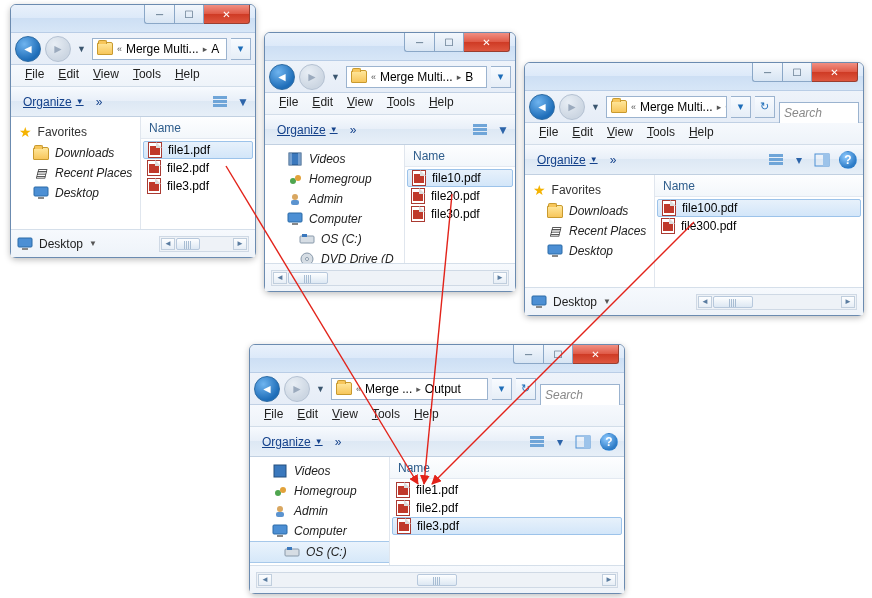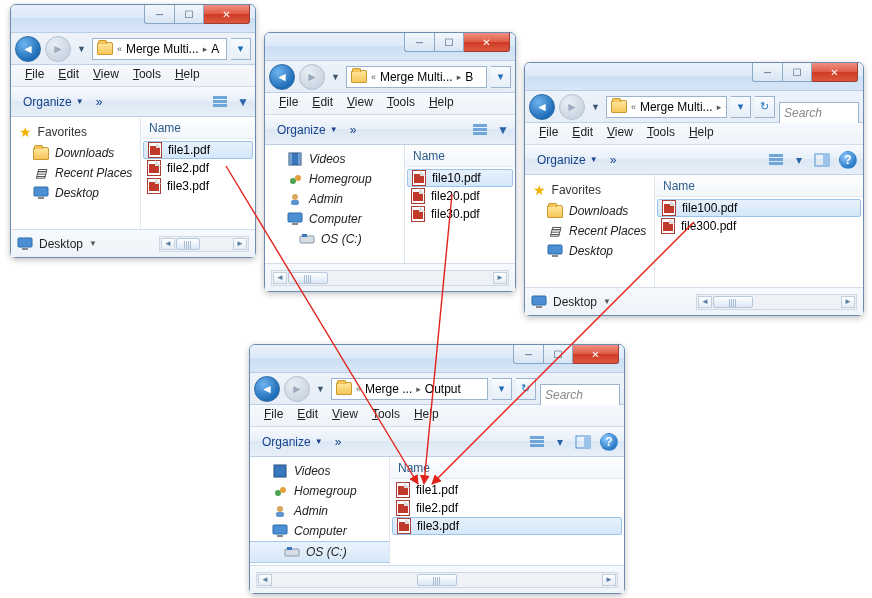--- a/index.html
+++ b/index.html
@@ -152,21 +152,21 @@
     background: linear-gradient(#f7fafe,#e8eff8 49%,#dde8f4 50%,#e7eff8);
     border-bottom: 1px solid #c1d0e1;
     display: flex;
     align-items: center;
     padding: 0 6px;
     gap: 6px;
   }
   .organize {
     color: #15428b;
     padding: 4px 6px;
-    display: flex; align-items: center; gap: 4px;
+    display: flex; align-items: center; gap: 4px; text-decoration: underline;
   }
   .organize::after { content: "▼"; font-size: 8px; color: #15428b; }
   .chevrons { color: #15428b; }
   .toolbar-right { margin-left: auto; display: flex; gap: 4px; align-items: center; }
   .tool-btn {
     width: 26px; height: 22px;
     border: 1px solid transparent;
     display: flex; align-items: center; justify-content: center;
     color: #2c64a9;
     border-radius: 3px;
@@ -489,20 +489,29 @@
           <span>Computer</span>
         </div>
       <div class="item" style="padding-left:34px;">
           <span class="ic drive">
             <svg width="16" height="12">
               <rect x="1" y="3" width="14" height="7" rx="1" fill="#d6dde4" stroke="#8899aa"></rect>
               <rect x="3" y="1" width="5" height="3" fill="#3a78bd"></rect>
             </svg>
           </span>
           <span>OS (C:)</span>
+        </div>
+      <div class="item" style="padding-left:34px;">
+          <span class="ic dvd">
+            <svg width="14" height="14">
+              <circle cx="7" cy="7" r="6" fill="#d6dde4" stroke="#8899aa"></circle>
+              <circle cx="7" cy="7" r="1.5" fill="#fff" stroke="#8899aa"></circle>
+            </svg>
+          </span>
+          <span>DVD Drive (D</span>
         </div>
     </div>
     <div class="content">
       <div class="col-header">Name</div>
       <div class="file-list">
         <div class="file-row selected">
             <span class="pdf-icon"></span>
             <span>file10.pdf</span>
           </div>
         <div class="file-row">

